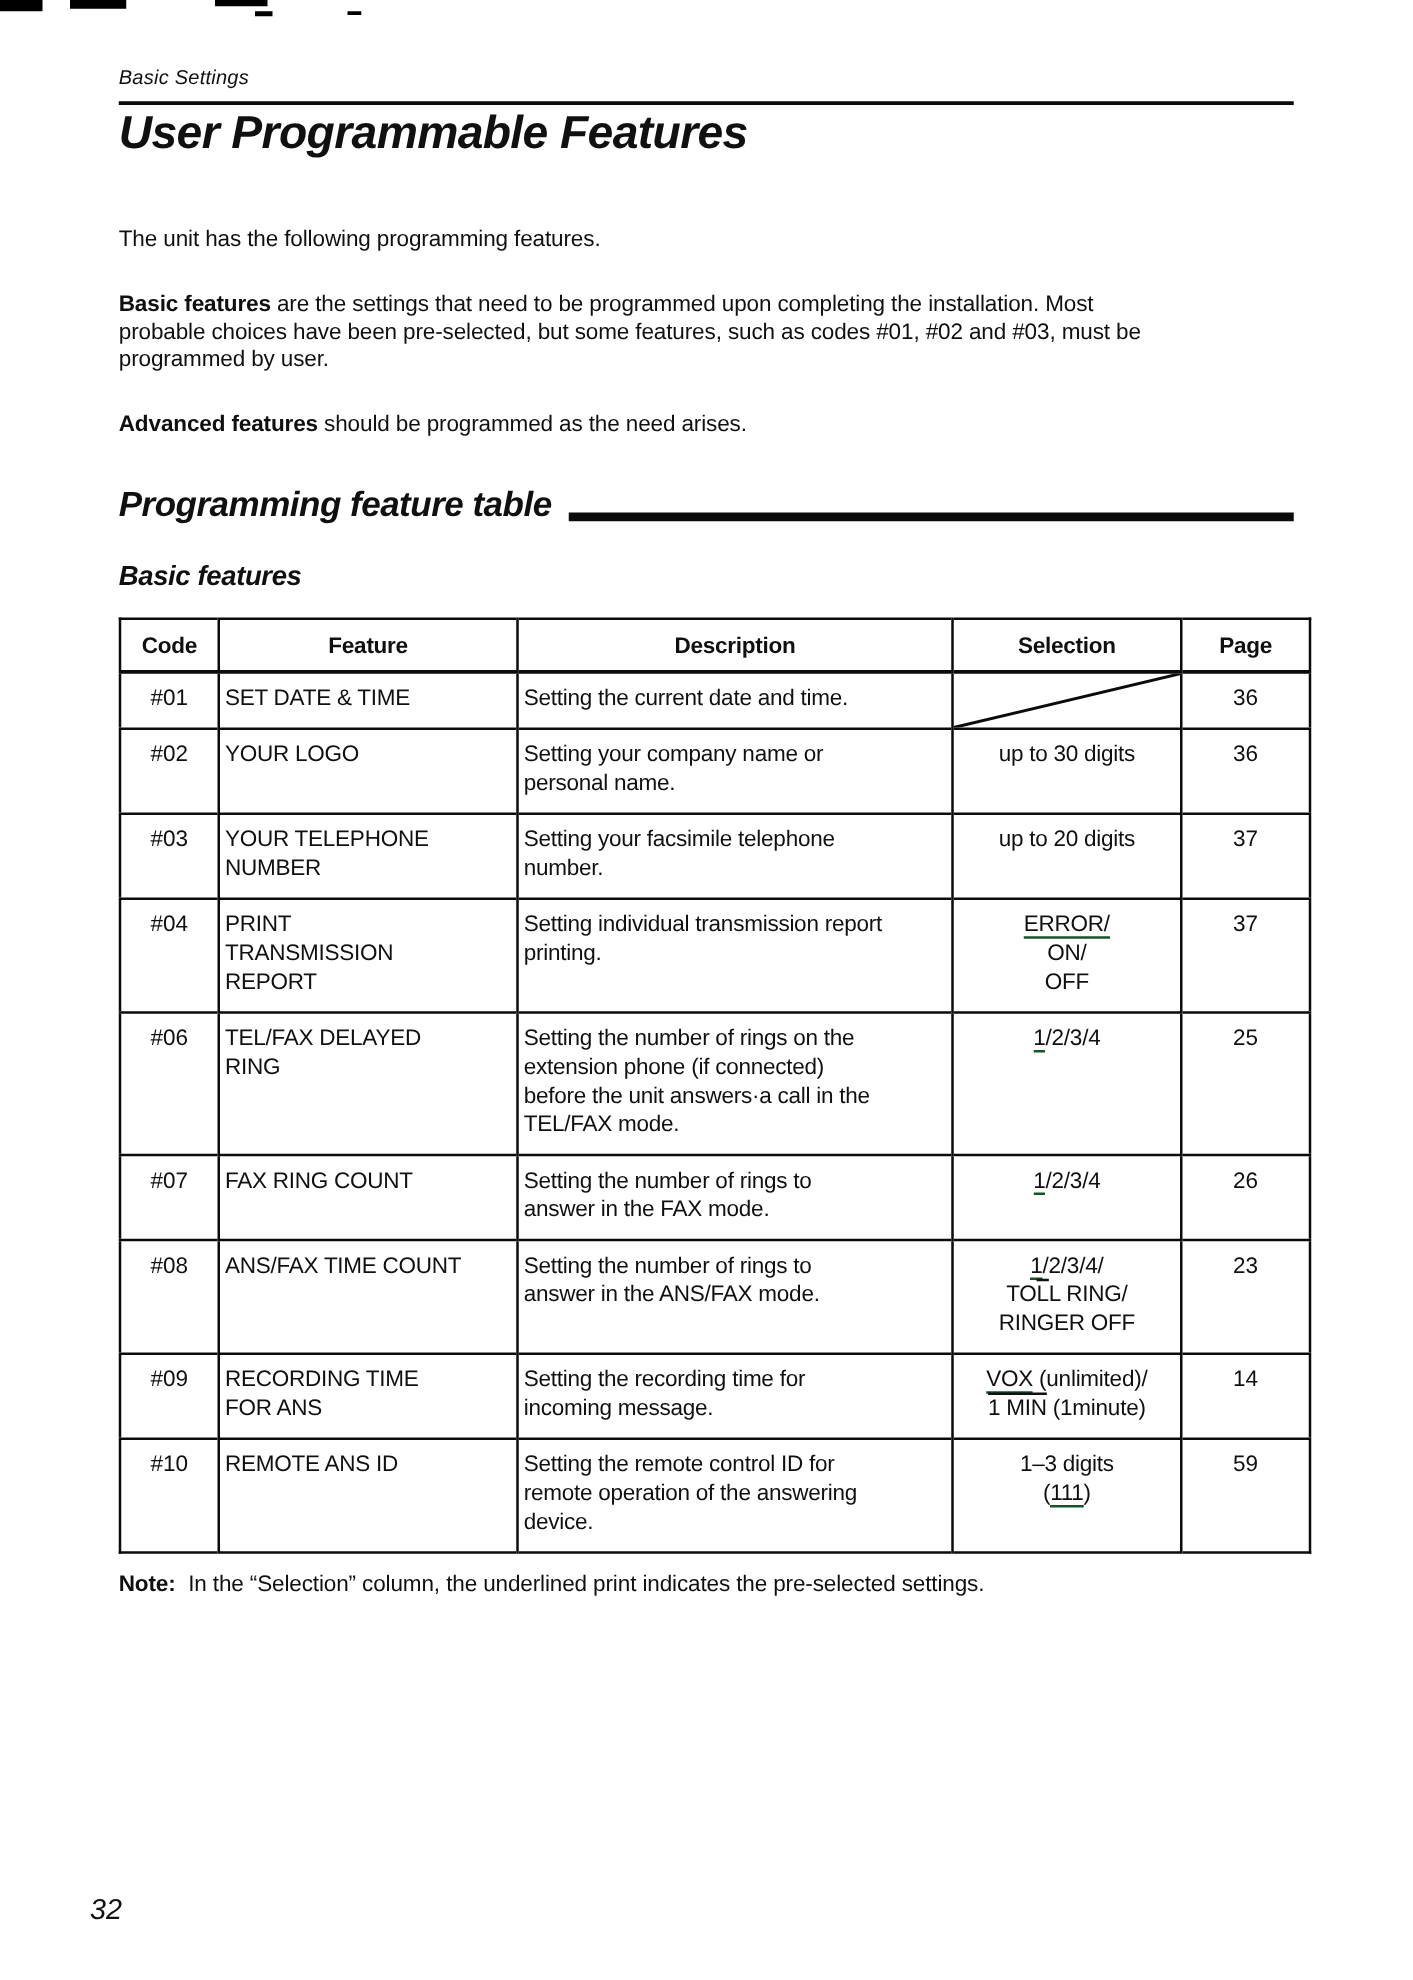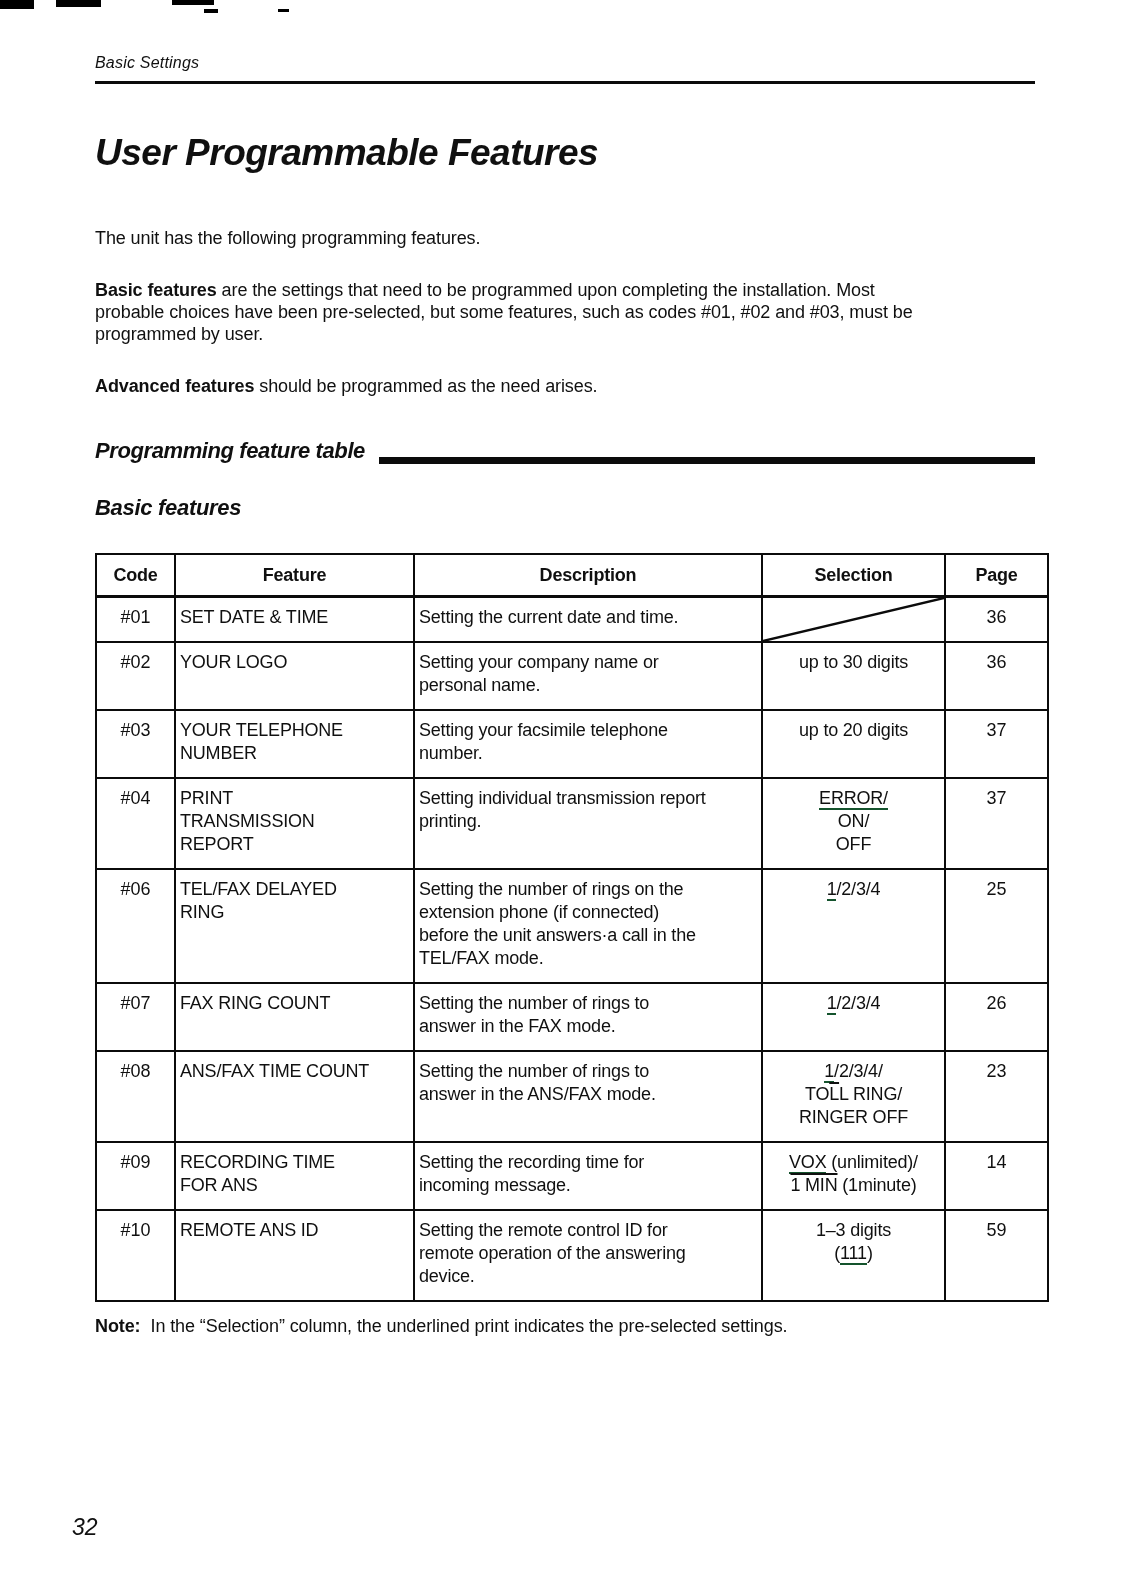--- a/index.html
+++ b/index.html
@@ -21,56 +21,55 @@
   .sheet { position:absolute; left:95px; top:0; width:952px; }
 
   .running-head {
     margin-top:52px;
     font-size:16px; font-style:italic; letter-spacing:0.2px;
     line-height:22px;
   }
   .head-rule { margin-top:7px; height:3px; background:#0b0b0b; width:940px; }
 
   h1.page-title {
-    margin-top:47px;
     font-size:37px; font-weight:bold; font-style:italic;
     letter-spacing:-0.5px; line-height:44px;
   }
 
   p.body-text {
     font-size:18px; line-height:22px;
     white-space:pre-line;
     letter-spacing:-0.1px;
     max-width:940px;
   }
   p.intro  { margin-top:52px; }
   p.spaced { margin-top:30px; }
   p.body-text b { letter-spacing:-0.1px; }
 
   .section-head {
     margin-top:36px;
     display:flex; align-items:flex-end; width:940px;
   }
   .section-head h2 {
-    font-size:22px; font-weight:bold; font-style:italic;
+    font-size:28px; font-weight:bold; font-style:italic;
     letter-spacing:-0.4px; line-height:36px; white-space:nowrap;
   }
   .section-rule {
     flex:1; height:7px; background:#0b0b0b;
     margin-left:14px; margin-bottom:5px;
   }
 
   h3.subsection {
     margin-top:26px;
     font-size:22px; font-weight:bold; font-style:italic;
     letter-spacing:-0.3px; line-height:26px;
   }
 
   table.features {
-    margin-top:32px;
+    margin-top:20px;
     width:952px;
     border-collapse:collapse;
     table-layout:fixed;
     border:2px solid #0b0b0b;
   }
   table.features th, table.features td {
     border-left:2px solid #0b0b0b;
     vertical-align:top;
     font-size:18px;
   }

